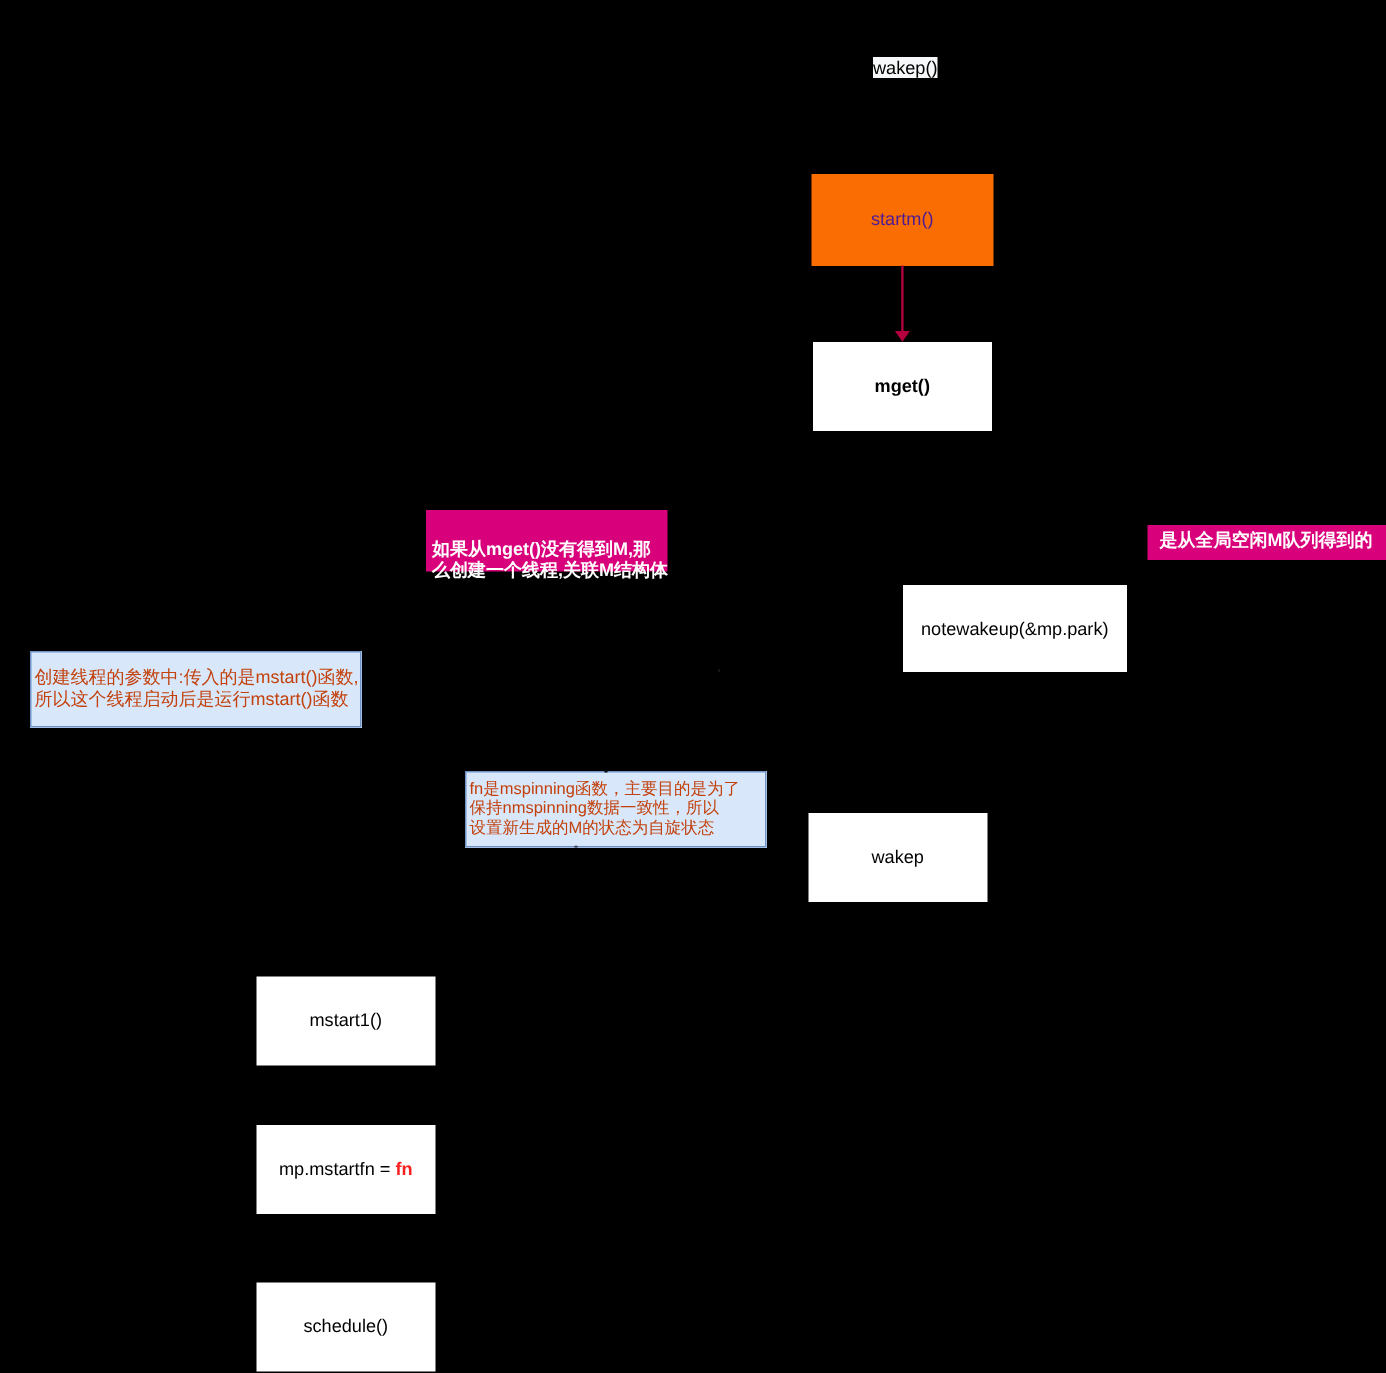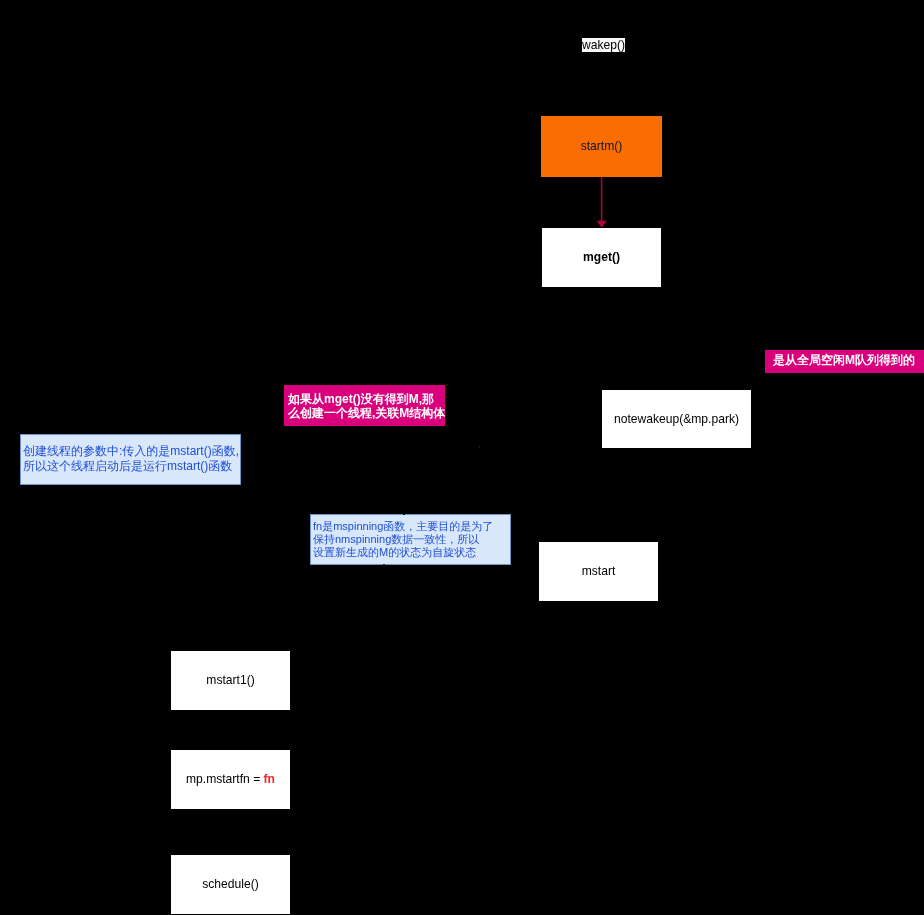--- a/index.html
+++ b/index.html
@@ -4,25 +4,25 @@
 <style>
   html,body{margin:0;padding:0;background:#000;}
   body{width:924px;height:915px;overflow:hidden;position:relative;
        font-family:"Liberation Sans",sans-serif;
        -webkit-font-smoothing:antialiased;}
   .canvas{position:absolute;left:0;top:0;width:924px;height:915px;
           will-change:transform;}
   .node{position:absolute;display:flex;align-items:center;justify-content:center;
         text-align:center;box-sizing:border-box;will-change:transform;}
   .white{background:#ffffff;color:#000000;font-size:12.1px;line-height:15.6px;}
-  .orange{background:#F96D02;color:#0f172a;font-size:12.1px;line-height:15.6px;}
+  .orange{background:#F96D02;color:#4c1d95;font-size:12.1px;line-height:15.6px;}
   .pink{position:absolute;background:#D9017B;color:#ffffff;font-size:12px;
         font-weight:bold;line-height:13.5px;box-sizing:border-box;white-space:nowrap;
         will-change:transform;}
-  .blue{position:absolute;background:#D9E7FA;border:1px solid #7093C6;color:#1d4ed8;
+  .blue{position:absolute;background:#D9E7FA;border:1px solid #7093C6;color:#c2410c;
         box-sizing:border-box;will-change:transform;}
   .hl{position:absolute;background:#F7F8F9;color:#000000;font-size:12.1px;
       white-space:nowrap;overflow:visible;will-change:transform;margin-top:15px;}
   .code{background:#263238;color:#82AAFF;font-family:"Liberation Mono",monospace;
         font-size:17px;line-height:20.5px;padding:0;display:inline-block;
         will-change:transform;}
   .red{color:#F92020;font-weight:bold;}
 </style>
 </head>
 <body>
@@ -33,21 +33,21 @@
 
   <div class="node orange" style="left:541px;top:116px;width:121px;height:61px;">startm()</div>
 
   <svg width="20" height="55" viewBox="0 0 20 55" style="position:absolute;left:592px;top:176px;overflow:visible;">
     <line x1="9.6" y1="1" x2="9.6" y2="46" stroke="#B50040" stroke-width="1.55"></line>
     <polygon points="4.6,44.7 14.6,44.7 9.6,51.8" fill="#B50040"></polygon>
   </svg>
 
   <div class="node white" style="left:542px;top:228px;width:119px;height:59px;font-weight:bold;">mget()</div>
 
-  <div class="pink" style="left:284px;top:340px;width:161px;height:41px;padding:8px 0 0 4px;margin-top:45px;">
+  <div class="pink" style="left:284px;top:340px;width:161px;height:41px;padding:20px 0 0 4px;">
     <div>如果从mget()没有得到M,那</div>
     <div>么创建一个线程,关联M结构体</div>
   </div>
 
   <div class="pink" style="left:765px;top:350px;width:159px;height:23px;padding:4px 16px 0 8px;">
     <div style="white-space:nowrap;">是从全局空闲M队列得到的</div>
   </div>
 
 
   <div style="position:absolute;left:478.7px;top:446.4px;width:1.6px;height:1.6px;background:#1a1a1a;"></div>
@@ -58,21 +58,21 @@
 
   <div class="blue" style="left:310px;top:514px;width:201px;height:51px;font-size:11px;line-height:12.8px;padding:5px 0 0 2px;">
     <div>fn是mspinning函数，主要目的是为了</div>
     <div>保持nmspinning数据一致性，所以</div>
     <div>设置新生成的M的状态为自旋状态</div>
   </div>
   <div style="position:absolute;left:403.4px;top:512.6px;width:1.8px;height:2.6px;background:#0a0a0a;"></div>
   <div style="position:absolute;left:383px;top:563.6px;width:1.5px;height:1.8px;background:#1b2430;"></div>
 
 
-  <div class="node white" style="left:539px;top:542px;width:119px;height:59px;">mstart</div>
+  <div class="node white" style="left:539px;top:542px;width:119px;height:59px;">wakep</div>
 
   <div class="node white" style="left:171px;top:651px;width:119px;height:59px;">mstart1()</div>
 
   <div class="node white" style="left:171px;top:750px;width:119px;height:59px;">
     <span><span>mp.mstartfn = </span><span class="red">fn</span></span>
   </div>
 
   <div class="node white" style="left:171px;top:855px;width:119px;height:59px;">schedule()</div>
 </div>
 

